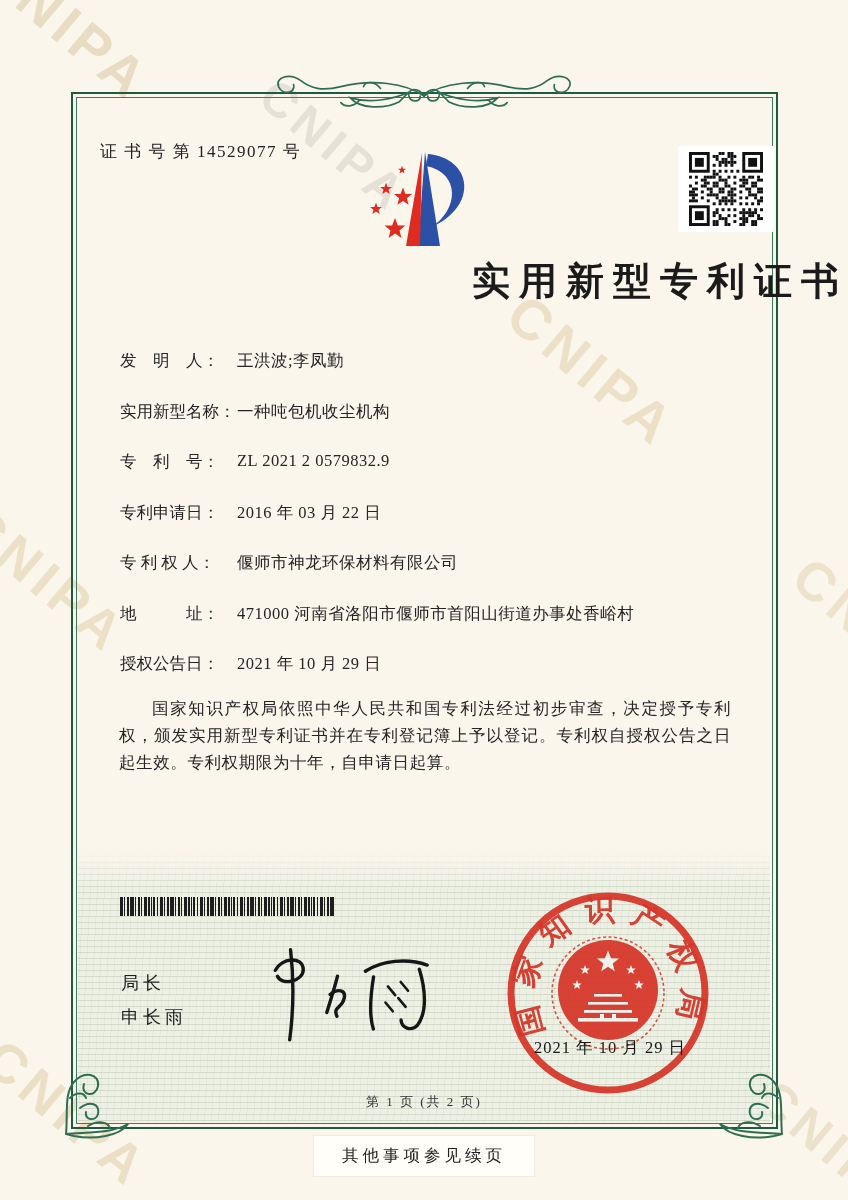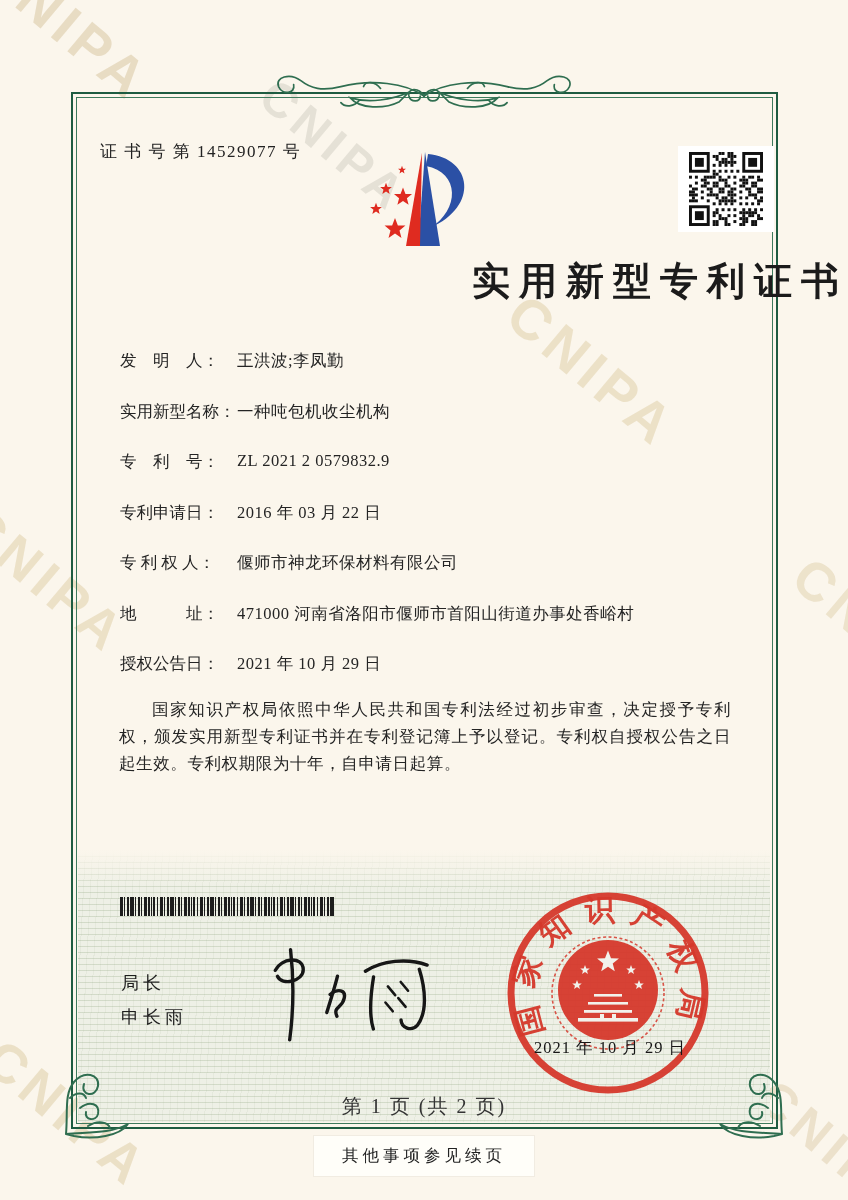--- a/index.html
+++ b/index.html
@@ -45,36 +45,36 @@
          font-size:38px;font-weight:bold;letter-spacing:9px;color:#1b1b1b;}
 
   .fields{position:absolute;z-index:5;left:120px;top:350px;width:620px;font-size:16.5px;}
   .frow{position:relative;height:50.5px;display:flex;align-items:flex-start;}
   .flabel{display:inline-block;min-width:117px;white-space:nowrap;color:#242424;}
   .fvalue{color:#242424;letter-spacing:.5px;white-space:nowrap;}
   .fpair2{position:absolute;left:315px;top:0;display:flex;}
 
   .paras{position:absolute;z-index:5;left:119px;top:697px;width:612px;font-size:16.5px;
          line-height:1.63;text-align:justify;color:#242424;letter-spacing:.6px;}
-  .paras p{margin:0;text-indent:2em;}
+  .paras p{margin:0;text-indent:2em;font-family:Liberation Mono, monospace;}
 
   .barcode{position:absolute;z-index:5;left:120px;top:897px;width:220px;height:19px;
            display:flex;align-items:stretch;}
   .barcode i{display:inline-block;height:100%;background:#1d1d1d;flex:none;}
 
   .sig-title{position:absolute;z-index:5;left:121px;top:971px;font-size:18px;letter-spacing:4px;color:#1e1e1e;}
   .sig-name{position:absolute;z-index:5;left:121px;top:1005px;font-size:18px;letter-spacing:4px;color:#1e1e1e;}
   .sig-script{position:absolute;z-index:5;left:238px;top:938px;transform:rotate(-2deg);}
 
   .seal{position:absolute;z-index:5;left:505px;top:890px;}
   .seal-date{position:absolute;z-index:5;left:530px;top:1037px;width:160px;text-align:center;
              font-size:16.5px;color:#161616;letter-spacing:1px;white-space:nowrap;}
 
   .page-num{position:absolute;z-index:5;left:0;right:0;top:1093px;text-align:center;
-            font-size:20px;letter-spacing:2px;color:#333;}
+            font-size:13px;letter-spacing:2px;color:#333;}
 
   .cont-box{position:absolute;z-index:5;left:50%;top:1136px;transform:translateX(-50%);
             background:#fffef9;box-shadow:0 0 0 1px rgba(60,60,40,.05);
             padding:9px 28px;font-size:16.5px;letter-spacing:4px;color:#222;white-space:nowrap;}
 </style>
 </head>
 <body>
 
 <div class="page">
 

